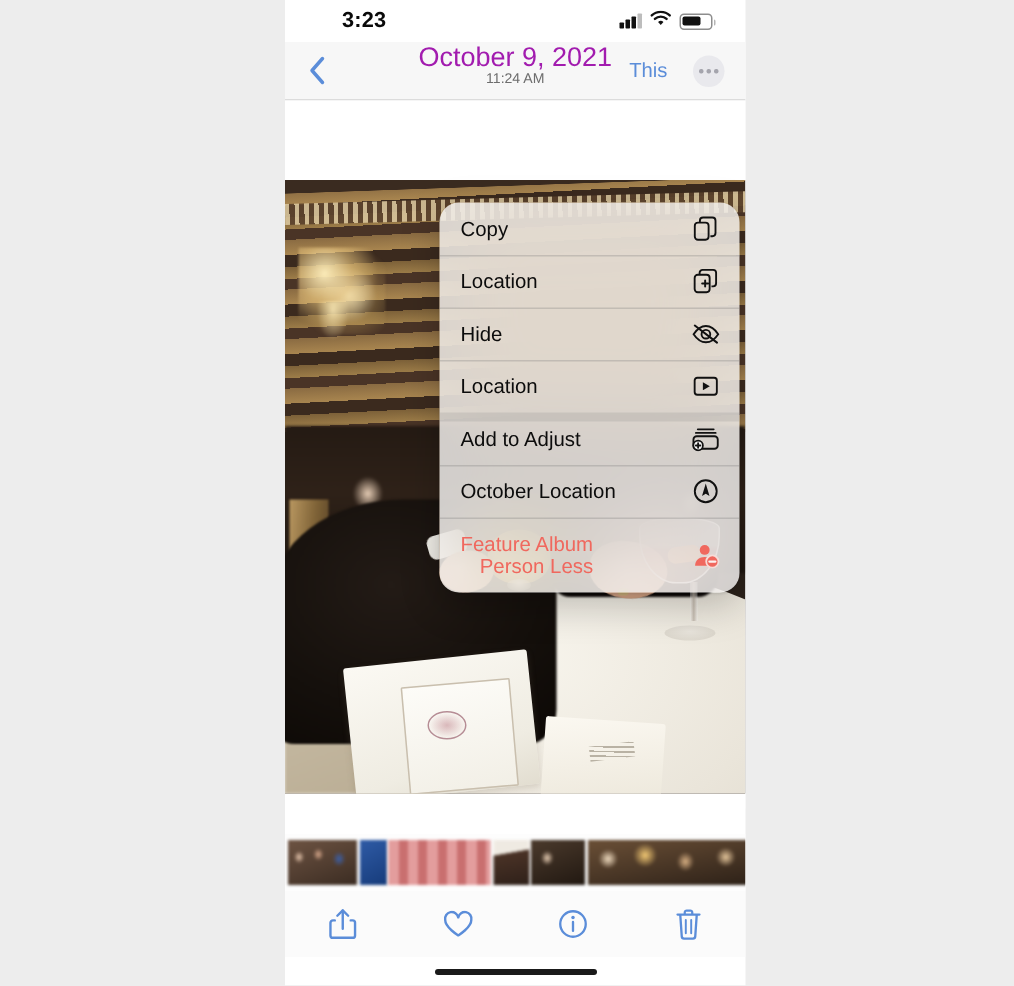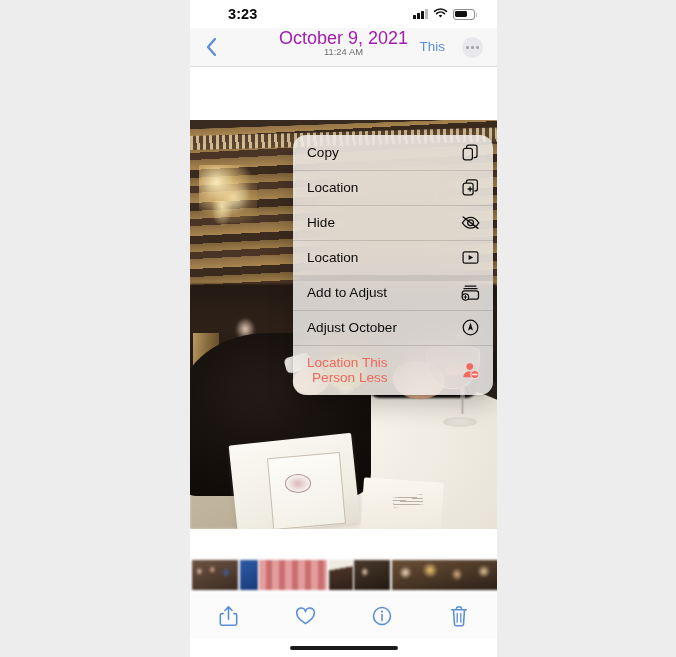--- a/index.html
+++ b/index.html
@@ -613,31 +613,31 @@
               <path d="M2.9 4.6 h13.2" stroke="#111" stroke-width="1.2" stroke-linecap="round"></path>
               <rect x="1.3" y="6.8" width="16.2" height="8.4" rx="2.2" stroke="#111" stroke-width="1.25" fill="none"></rect>
               <circle cx="4.4" cy="13.0" r="3.2" fill="#f3f3f3" stroke="#111" stroke-width="1.2"></circle>
               <path d="M2.9 13 h3 M4.4 11.5 v3" stroke="#111" stroke-width="1.2" stroke-linecap="round"></path>
             </svg>
           </span>
         </div>
 
 
         <div class="ctx-item">
-          <span class="lbl">Adjust October</span>
+          <span class="lbl">October Location</span>
           <span class="ctx-ico">
             <svg width="17" height="17" viewBox="0 0 17 17">
               <circle cx="8.5" cy="8.5" r="7.3" stroke="#111" stroke-width="1.25" fill="none"></circle>
               <path d="M8.5 3.4 L11.0 11.6 L8.5 10.1 L6.0 11.6 Z" fill="#111"></path>
             </svg>
           </span>
         </div>
 
         <div class="ctx-item tall destructive">
-          <span class="lbl">Location This
+          <span class="lbl">Feature Album
 Person Less</span>
           <span class="ctx-ico">
             <svg width="19" height="17" viewBox="0 0 19 17">
               <circle cx="8.8" cy="4.6" r="3.3" fill="#f0685e"></circle>
               <path d="M2.4 15.2 C2.4 11.4 5.3 9.4 8.8 9.4 C12.3 9.4 15.2 11.4 15.2 15.2 Z" fill="#f0685e"></path>
               <circle cx="13.9" cy="12.4" r="4.1" fill="#f0685e" stroke="#f6dcd8" stroke-width="1.2"></circle>
               <path d="M11.9 12.4 h4" stroke="#fdf1ef" stroke-width="1.5" stroke-linecap="round"></path>
             </svg>
           </span>
         </div>

